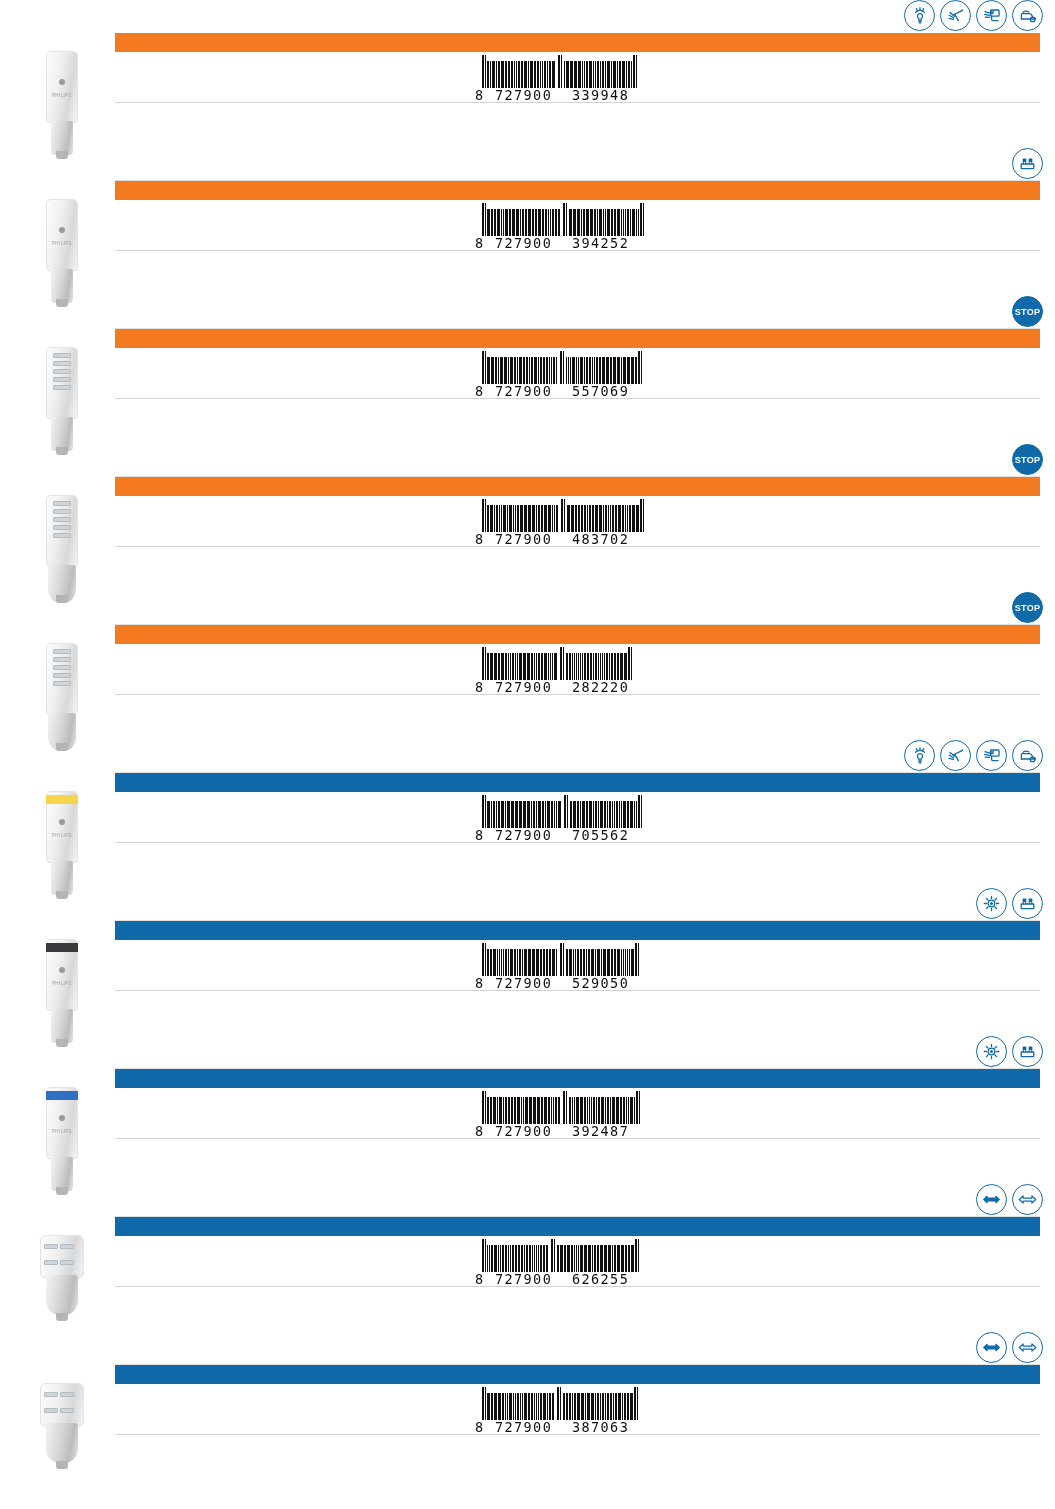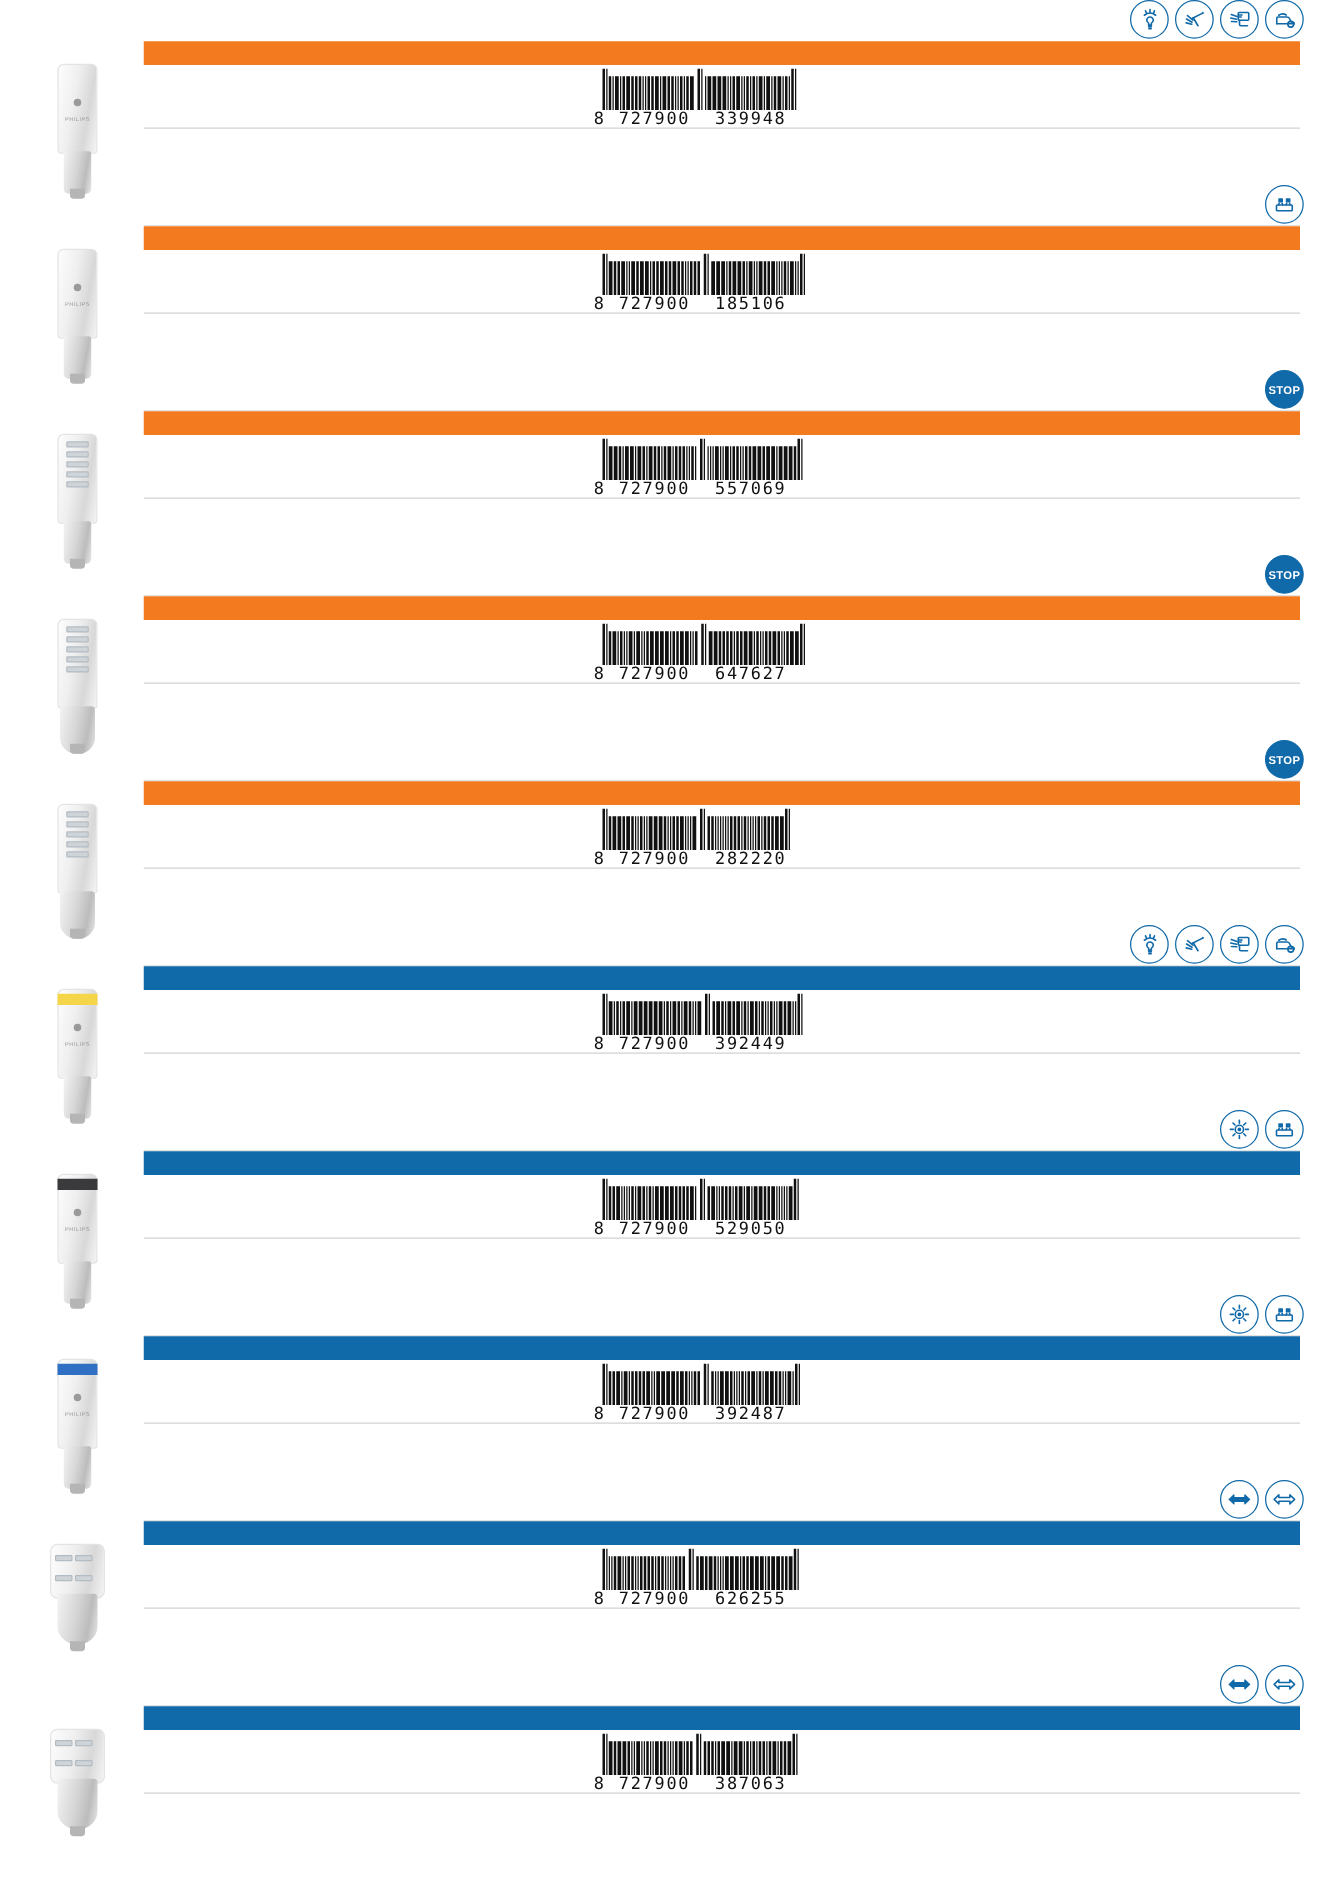--- a/index.html
+++ b/index.html
@@ -407,21 +407,21 @@
             <div class="bar" style="width:1px;height:27px"></div>
             <div class="bar" style="width:3px;height:27px"></div>
             <div class="bar" style="width:1px;height:27px"></div>
             <div class="bar" style="width:1px;height:27px"></div>
             <div class="bar" style="width:1.5px;height:33px"></div>
             <div class="bar" style="width:1.5px;height:33px"></div>
           </div>
      <div class="barcode-digits">
        <span class="digit-lead">8</span>
        <span class="digit-left">727900</span>
-       <span class="digit-right">185106</span>
+       <span class="digit-right">394252</span>
      </div>
         </div>
         <div class="sep-line"></div>
         <div class="sep-line bottom"></div>
       </div>
     </div>
     <div class="icon-strip" style="top: 296px;">
       <div class="ico filled">STOP</div>
     </div>
     <div class="row" style="top: 329px;">
@@ -581,21 +581,21 @@
             <div class="bar" style="width:1px;height:27px"></div>
             <div class="bar" style="width:2px;height:27px"></div>
             <div class="bar" style="width:3px;height:27px"></div>
             <div class="bar" style="width:3px;height:27px"></div>
             <div class="bar" style="width:1.5px;height:33px"></div>
             <div class="bar" style="width:1.5px;height:33px"></div>
           </div>
      <div class="barcode-digits">
        <span class="digit-lead">8</span>
        <span class="digit-left">727900</span>
-       <span class="digit-right">647627</span>
+       <span class="digit-right">483702</span>
      </div>
         </div>
         <div class="sep-line"></div>
         <div class="sep-line bottom"></div>
       </div>
     </div>
     <div class="icon-strip" style="top: 592px;">
       <div class="ico filled">STOP</div>
     </div>
     <div class="row" style="top: 625px;">
@@ -782,21 +782,21 @@
             <div class="bar" style="width:2px;height:27px"></div>
             <div class="bar" style="width:3px;height:27px"></div>
             <div class="bar" style="width:1px;height:27px"></div>
             <div class="bar" style="width:1px;height:27px"></div>
             <div class="bar" style="width:1.5px;height:33px"></div>
             <div class="bar" style="width:1.5px;height:33px"></div>
           </div>
      <div class="barcode-digits">
        <span class="digit-lead">8</span>
        <span class="digit-left">727900</span>
-       <span class="digit-right">392449</span>
+       <span class="digit-right">705562</span>
      </div>
         </div>
         <div class="sep-line"></div>
         <div class="sep-line bottom"></div>
       </div>
     </div>
     <div class="icon-strip" style="top: 888px;">
       <div class="ico">
         <svg width="21" height="21" viewBox="0 0 21 21">
         <circle cx="10.5" cy="10.5" r="3.3" stroke="#1069a8" fill="none" stroke-width="1.3" stroke-linecap="round" stroke-linejoin="round"></circle>

